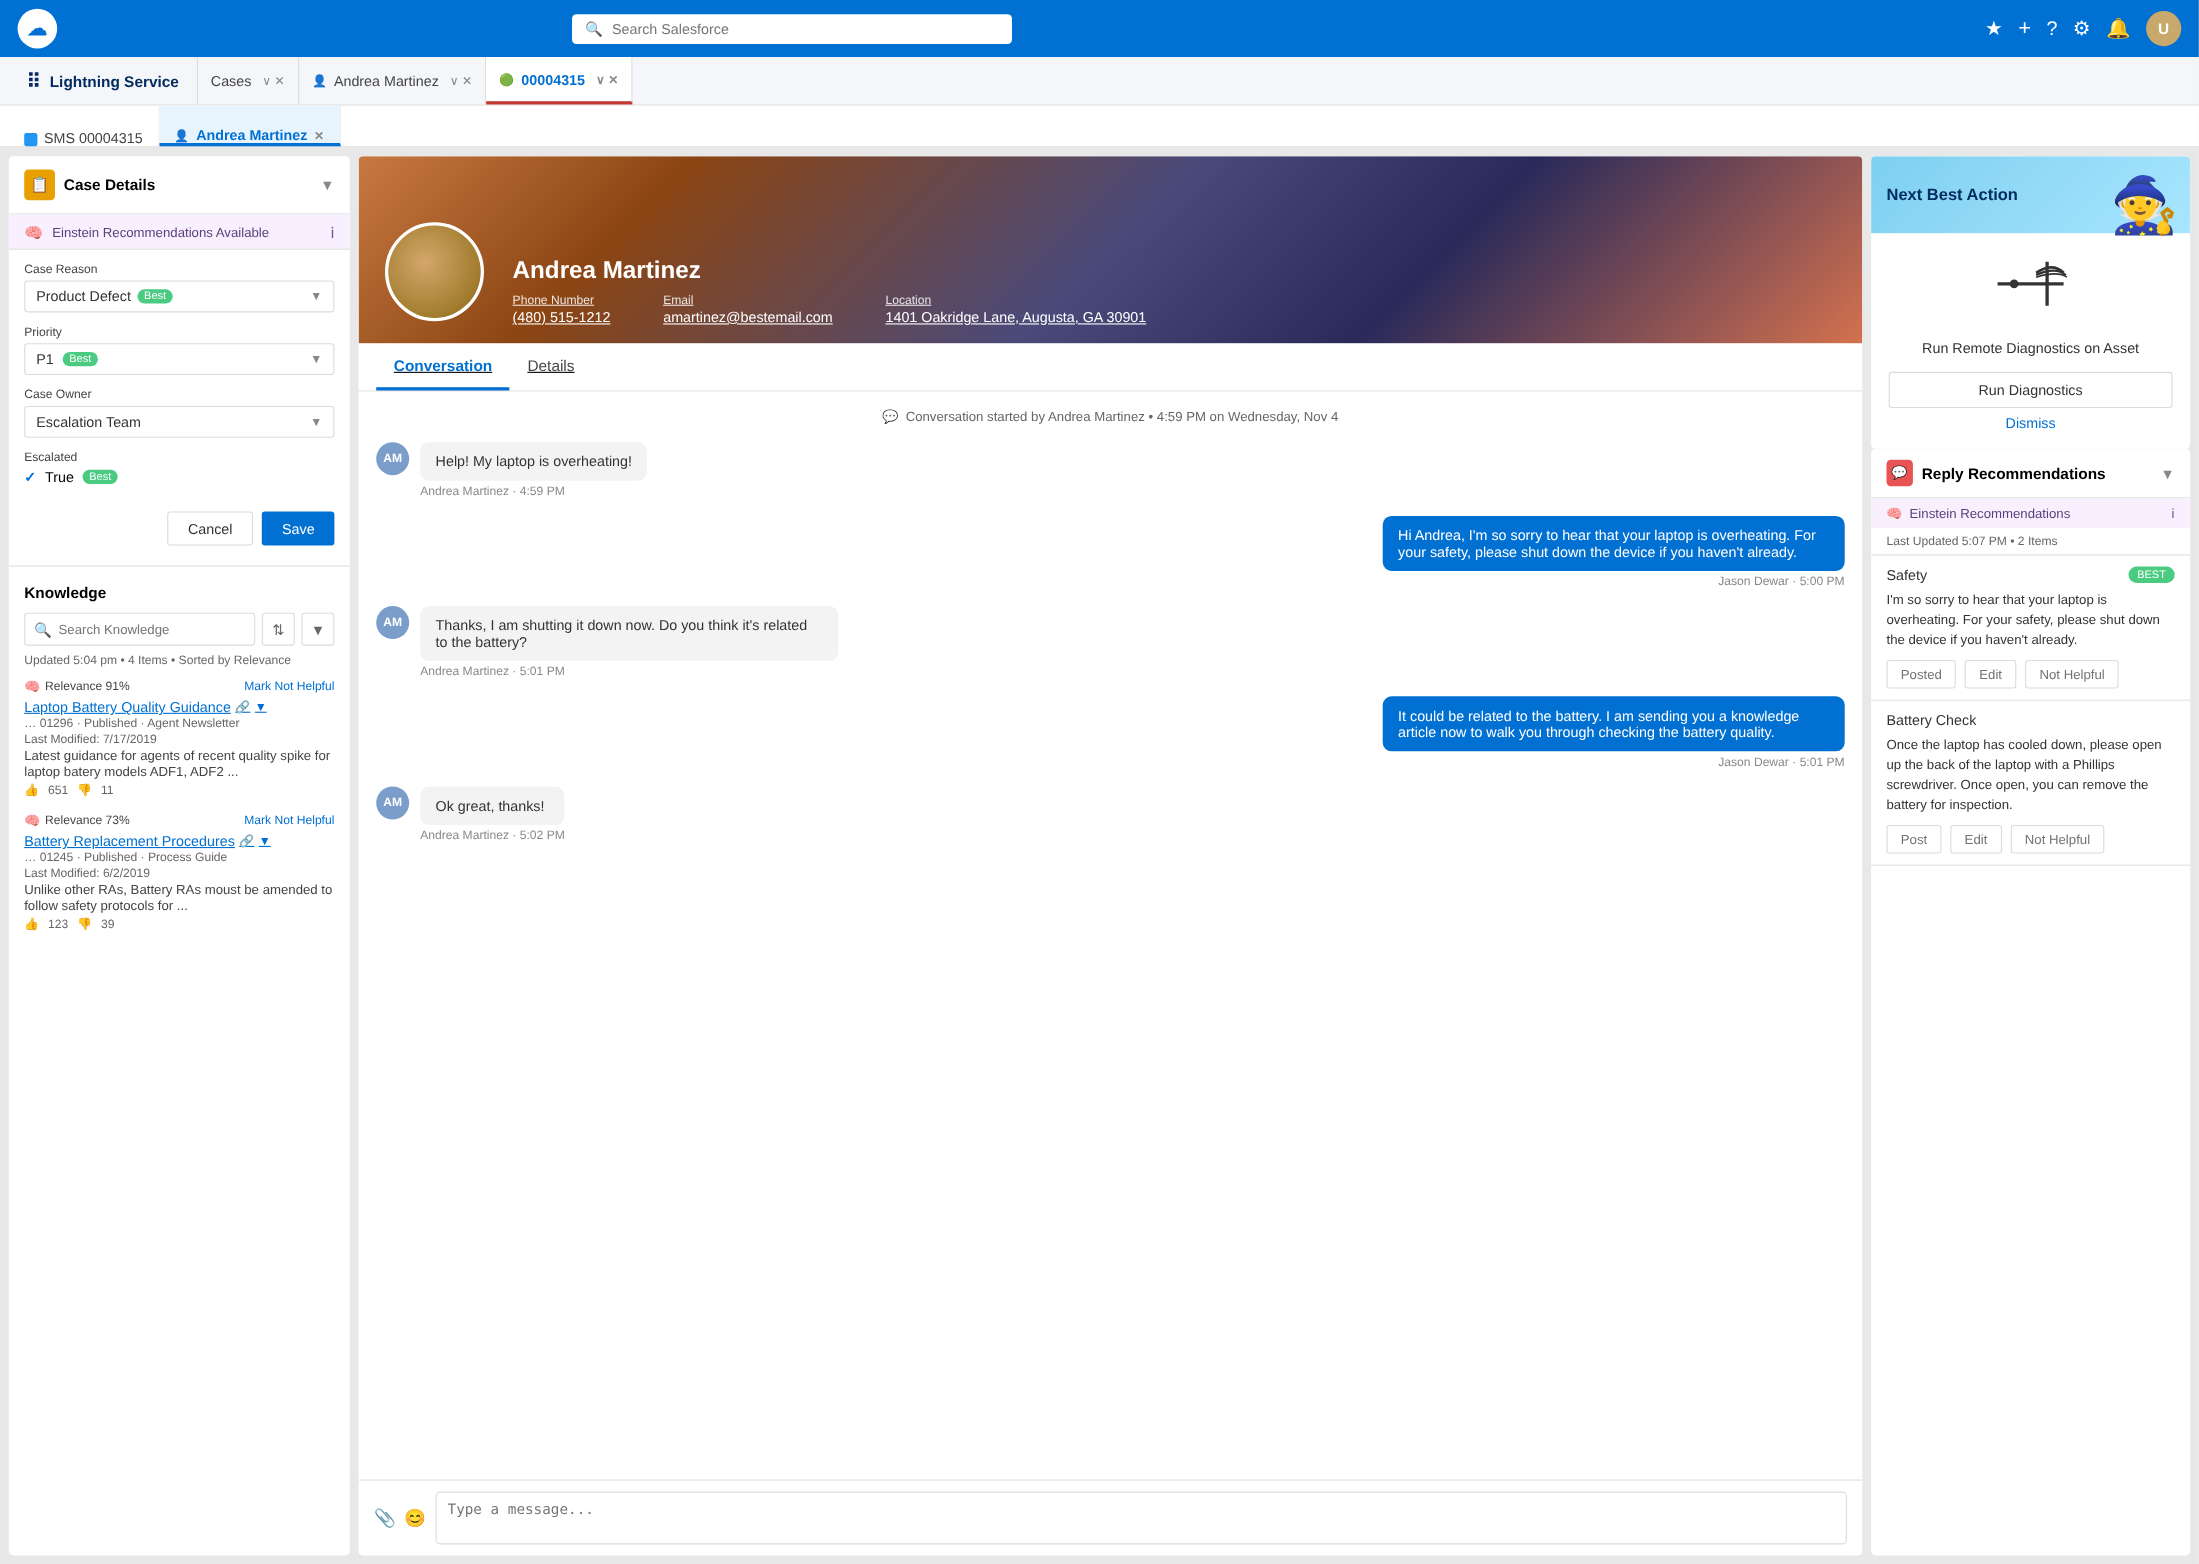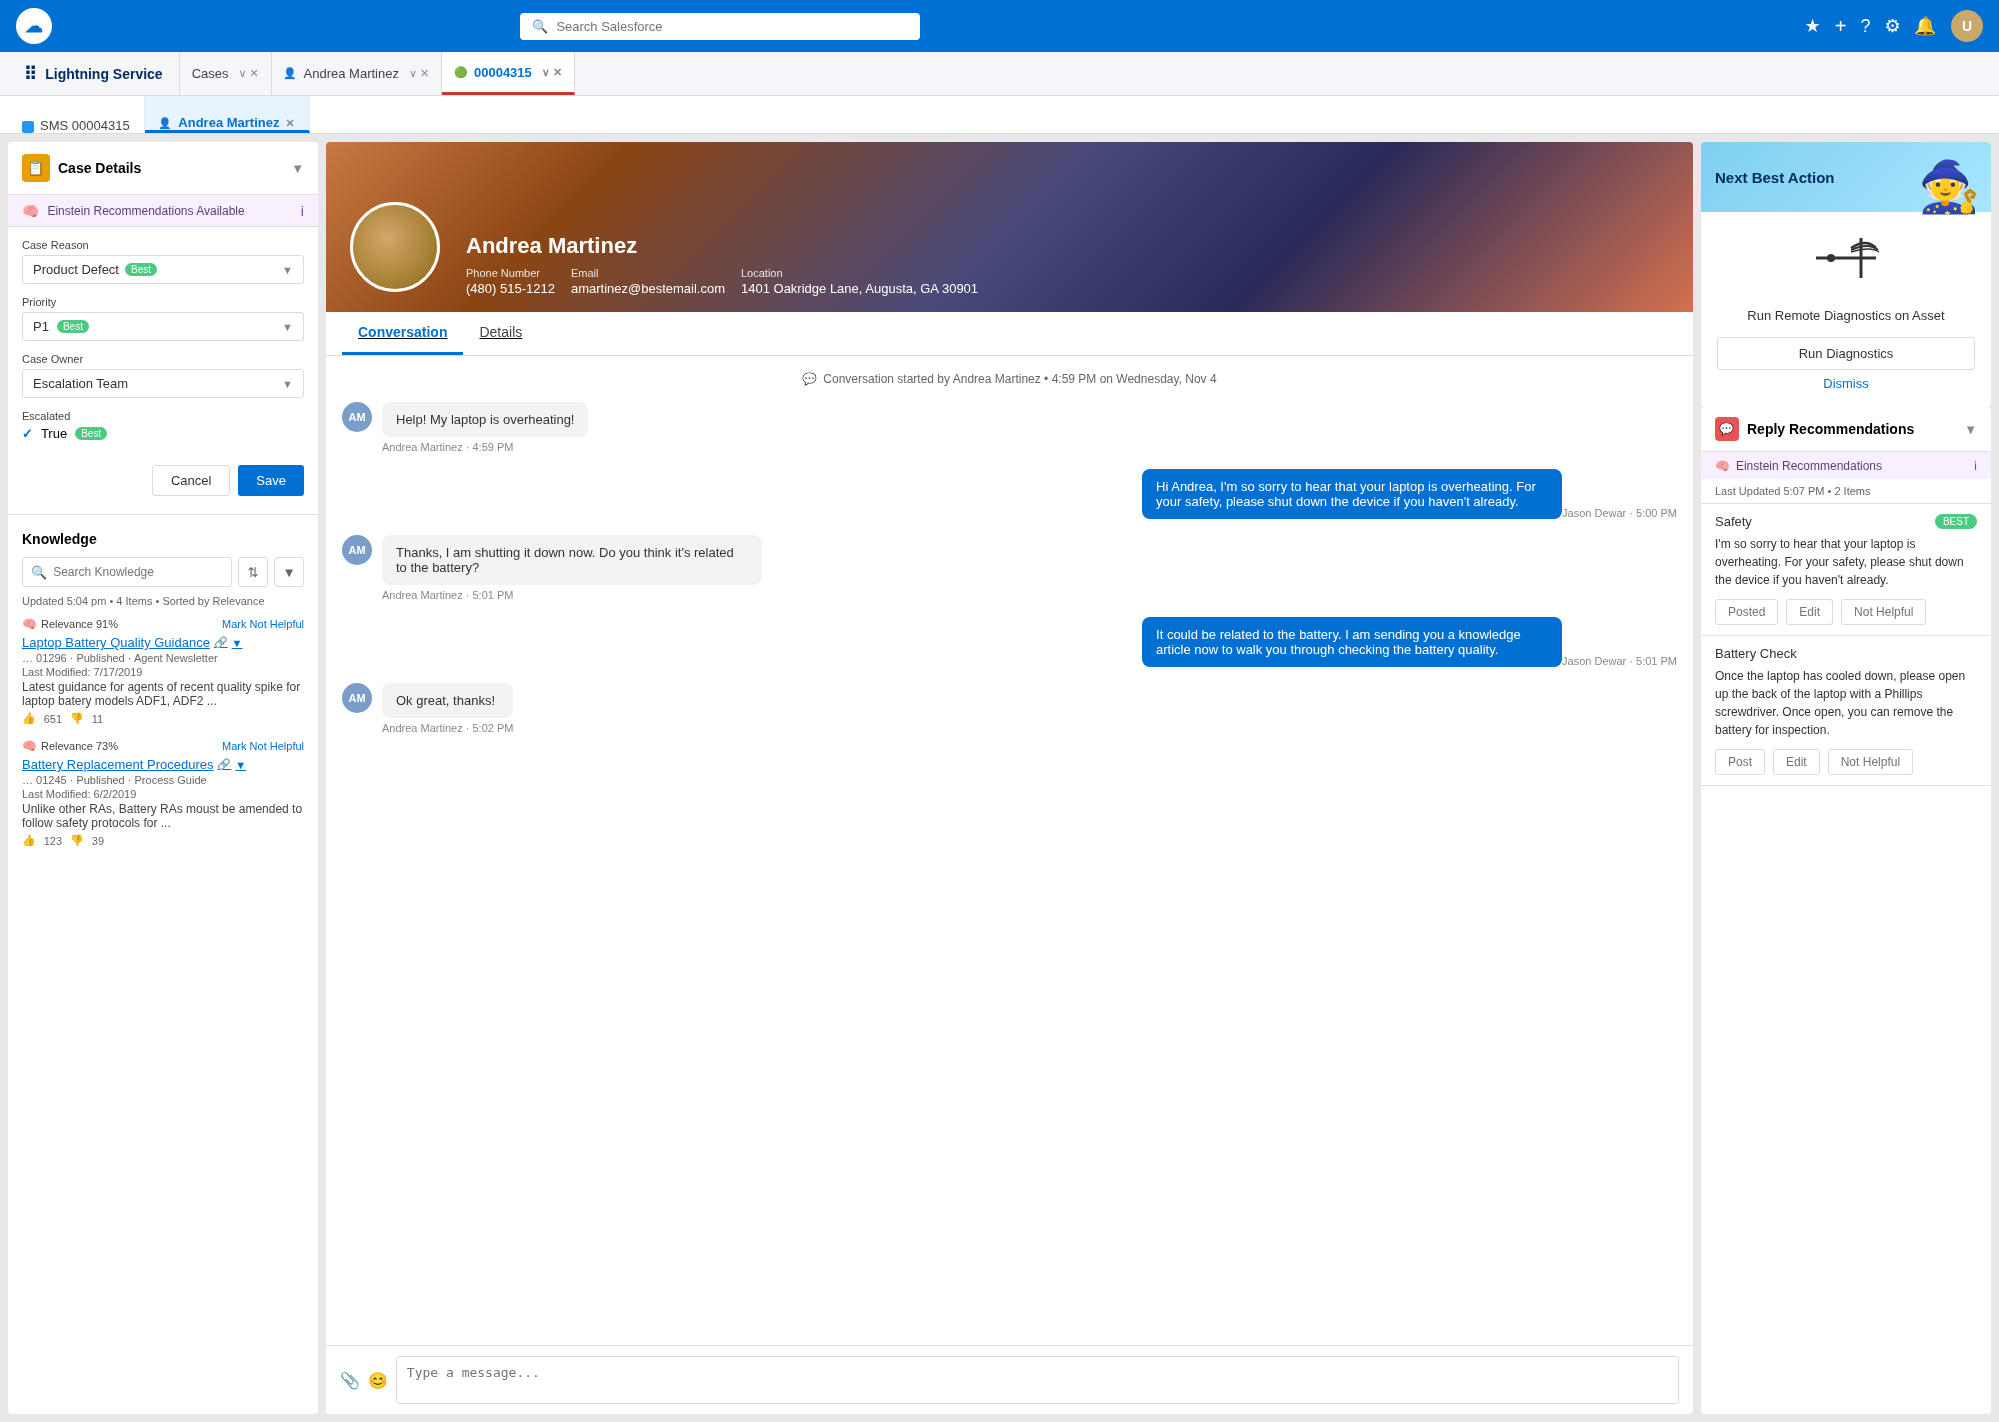--- a/index.html
+++ b/index.html
@@ -245,21 +245,21 @@
       flex-shrink: 0;
     }
     .profile-info {
       position: absolute;
       bottom: 16px;
       left: 140px;
       color: white;
     }
     .profile-info .name { font-size: 22px; font-weight: 600; margin-bottom: 8px; }
     .profile-details-row {
-      display: flex; gap: 16px;
+      display: flex; gap: 48px; text-decoration: underline;
     }
     .profile-detail-item .detail-label { font-size: 11px; opacity: 0.85; margin-bottom: 2px; }
     .profile-detail-item .detail-value { font-size: 13px; }
     .profile-avatar {
       position: absolute;
       bottom: 20px;
       left: 24px;
       width: 90px; height: 90px;
       border-radius: 50%;
       border: 3px solid white;
@@ -301,21 +301,21 @@
       display: flex; align-items: center; justify-content: center; color: white; font-size: 11px; font-weight: bold; }
     .chat-bubble-left {
       background: #f3f3f3; border-radius: 8px; padding: 10px 14px;
       max-width: 380px; font-size: 13px; color: #333;
     }
     .chat-bubble-right {
       background: #0070d2; border-radius: 8px; padding: 10px 14px;
       max-width: 420px; font-size: 13px; color: white; margin-left: auto;
     }
     .chat-timestamp { font-size: 11px; color: #888; margin-top: 4px; }
-    .chat-right-row { display: flex; flex-direction: row; align-items: flex-end; margin-bottom: 16px; }
+    .chat-right-row { display: flex; flex-direction: column; align-items: flex-end; margin-bottom: 16px; }
 
     
     .chat-input-area {
       border-top: 1px solid #e0e0e0; padding: 10px 14px;
       display: flex; gap: 8px; align-items: center; background: white; flex-shrink: 0;
     }
     .chat-input-area .attach-btn { color: #888; cursor: pointer; font-size: 16px; }
     .chat-input { flex: 1; border: 1px solid #dddbda; border-radius: 4px; padding: 8px 10px; font-size: 13px; resize: none; }
 
     

